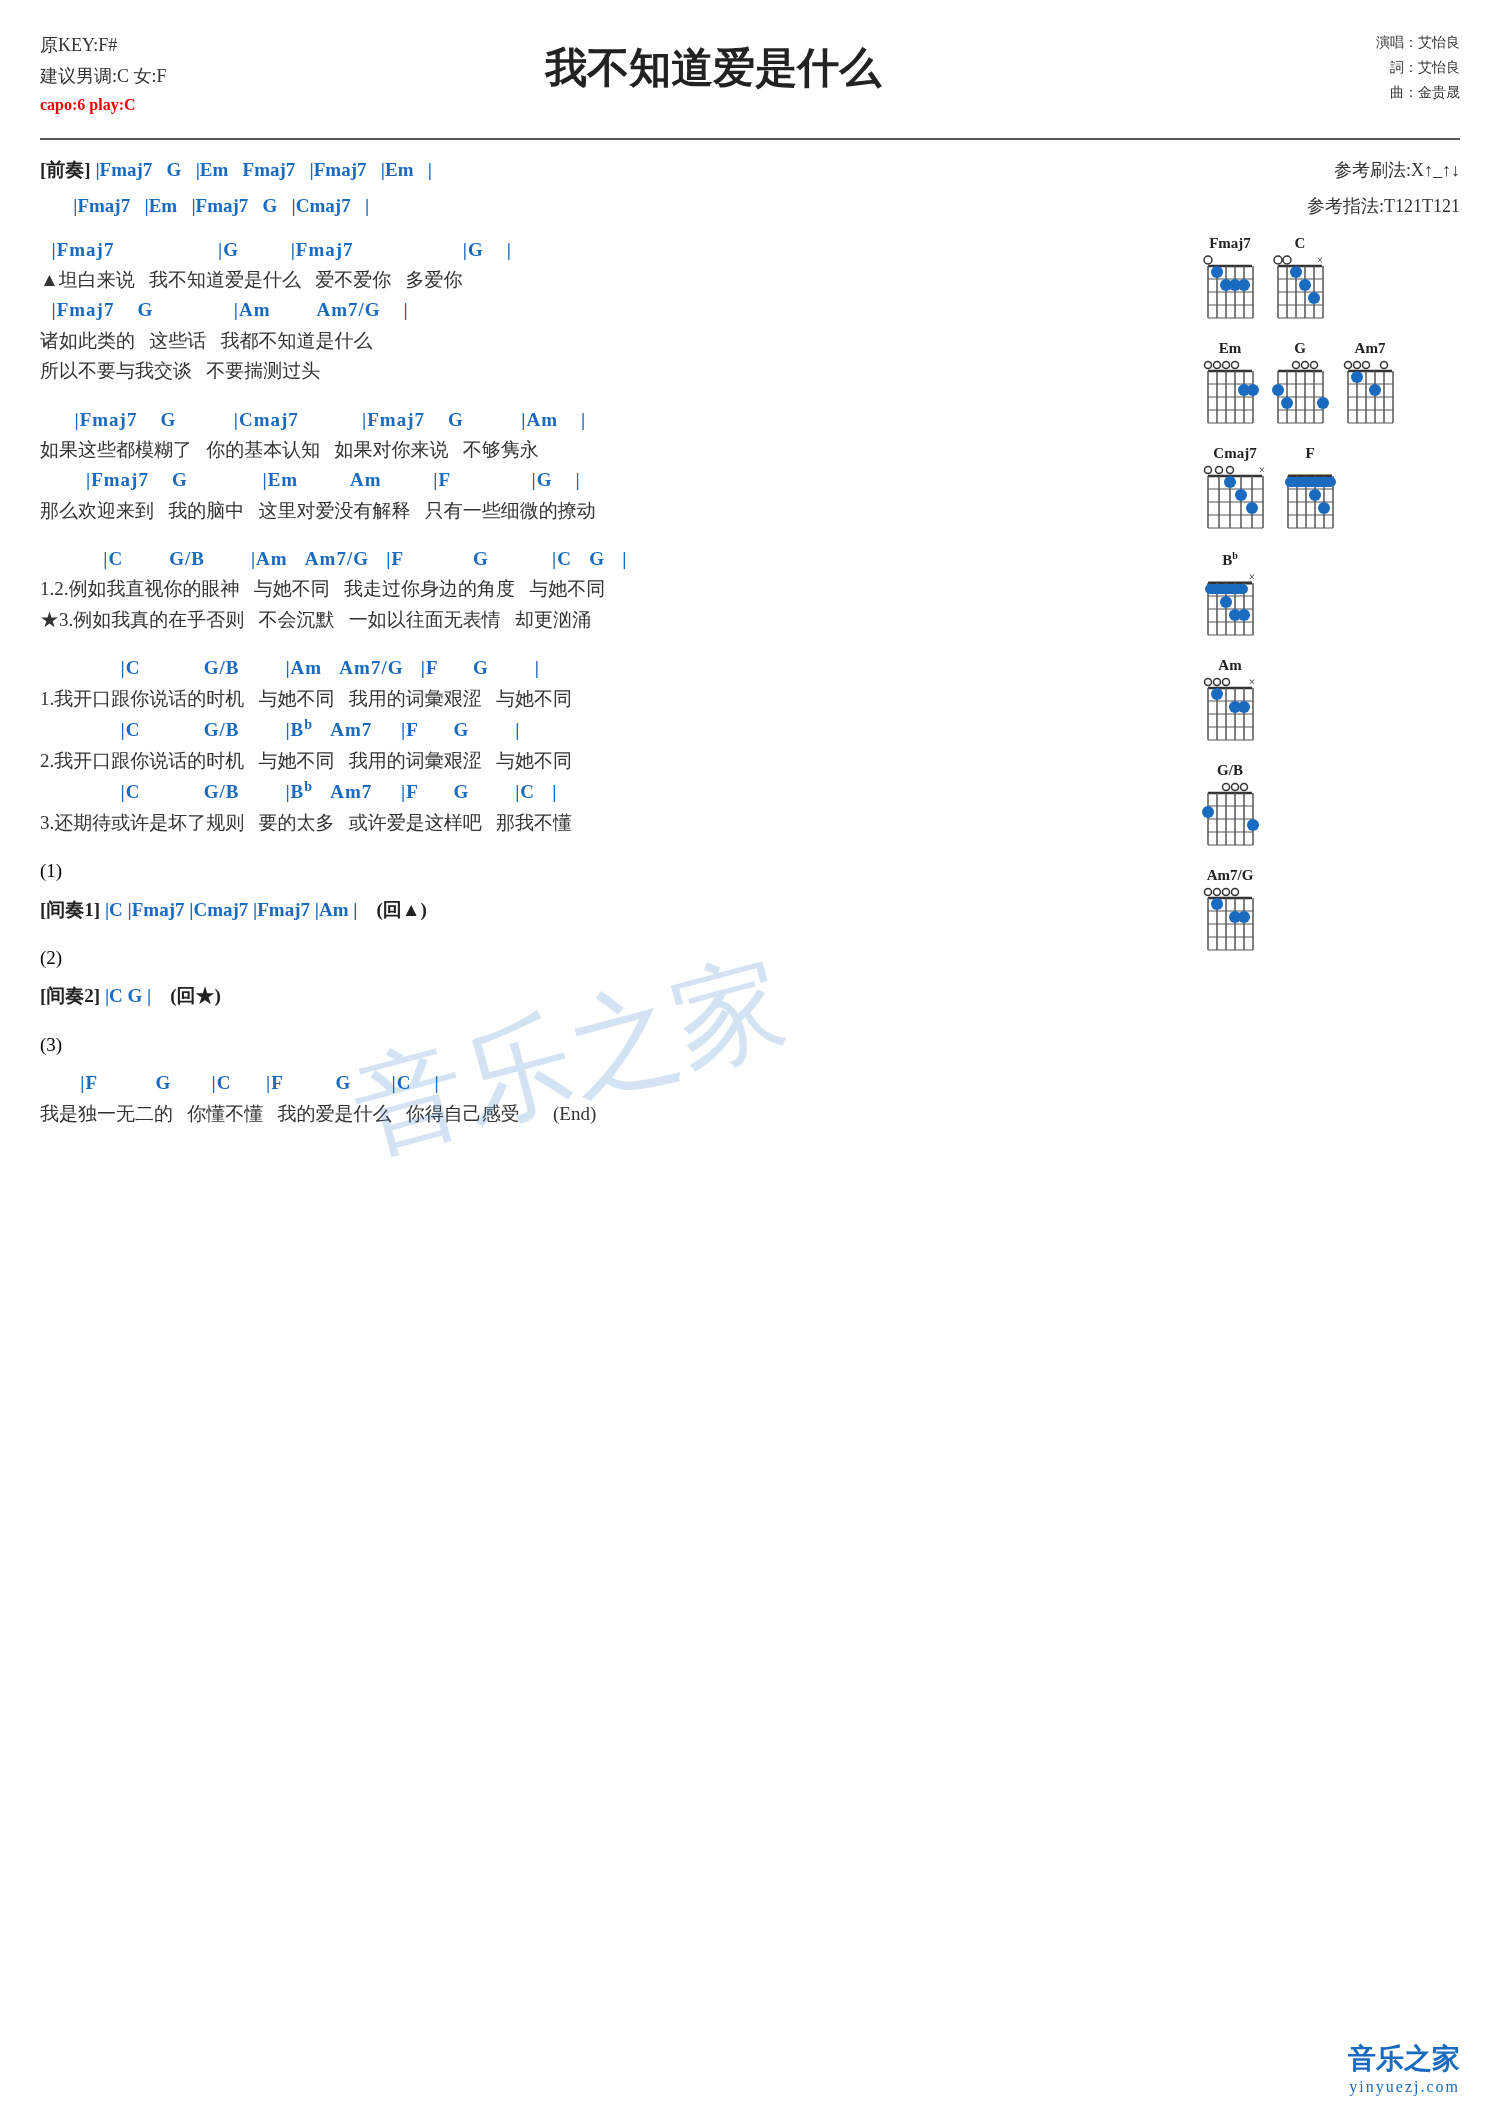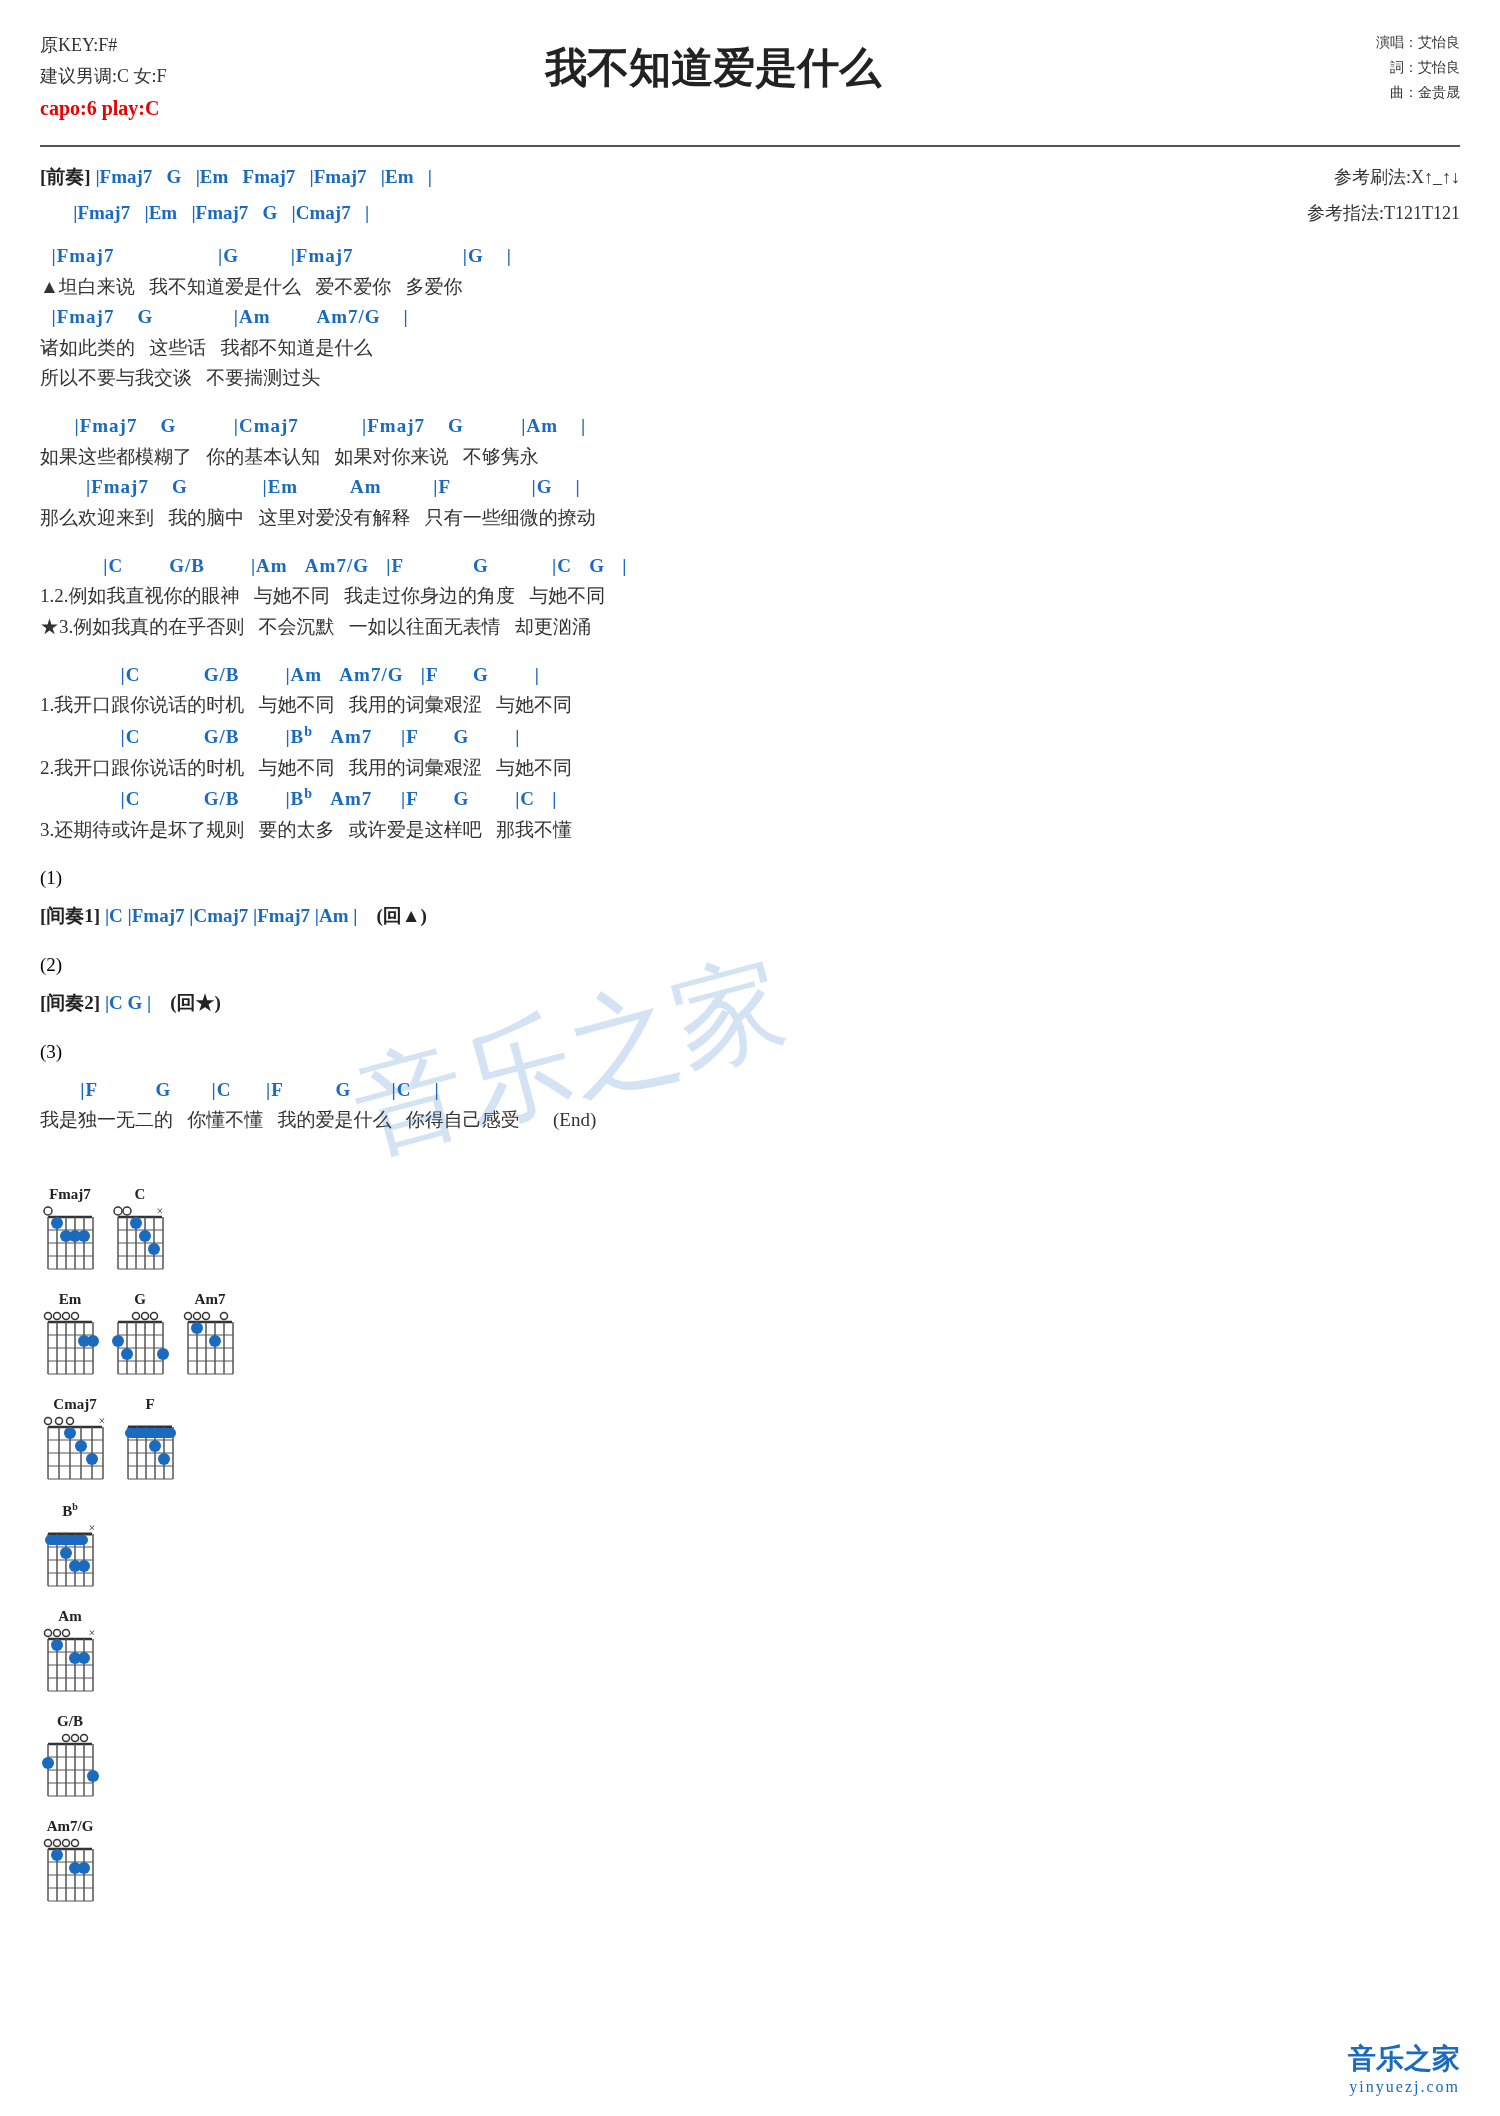--- a/index.html
+++ b/index.html
@@ -25,21 +25,21 @@
       margin-bottom: 20px;
     }
     .header-left {
       font-size: 18px;
       line-height: 1.7;
       color: #333;
     }
     .header-left .capo {
       color: #e00;
       font-weight: bold;
-      font-size: 20px;
+      font-size: 16px;
     }
     .header-center {
       text-align: center;
       flex: 1;
     }
     .song-title {
       font-size: 42px;
       font-weight: bold;
       color: #222;
       margin-top: 10px;
@@ -74,21 +74,20 @@
     }
     .intro-right {
       font-size: 18px;
       color: #333;
       text-align: right;
       line-height: 2;
     }
     .main-content {
       display: flex;
       gap: 32px;
-      flex-direction: column;
     }
     .lyrics-section {
       flex: 1;
       font-size: 19px;
       line-height: 1.6;
     }
     .chord-diagrams {
       width: 260px;
       flex-shrink: 0;
     }

